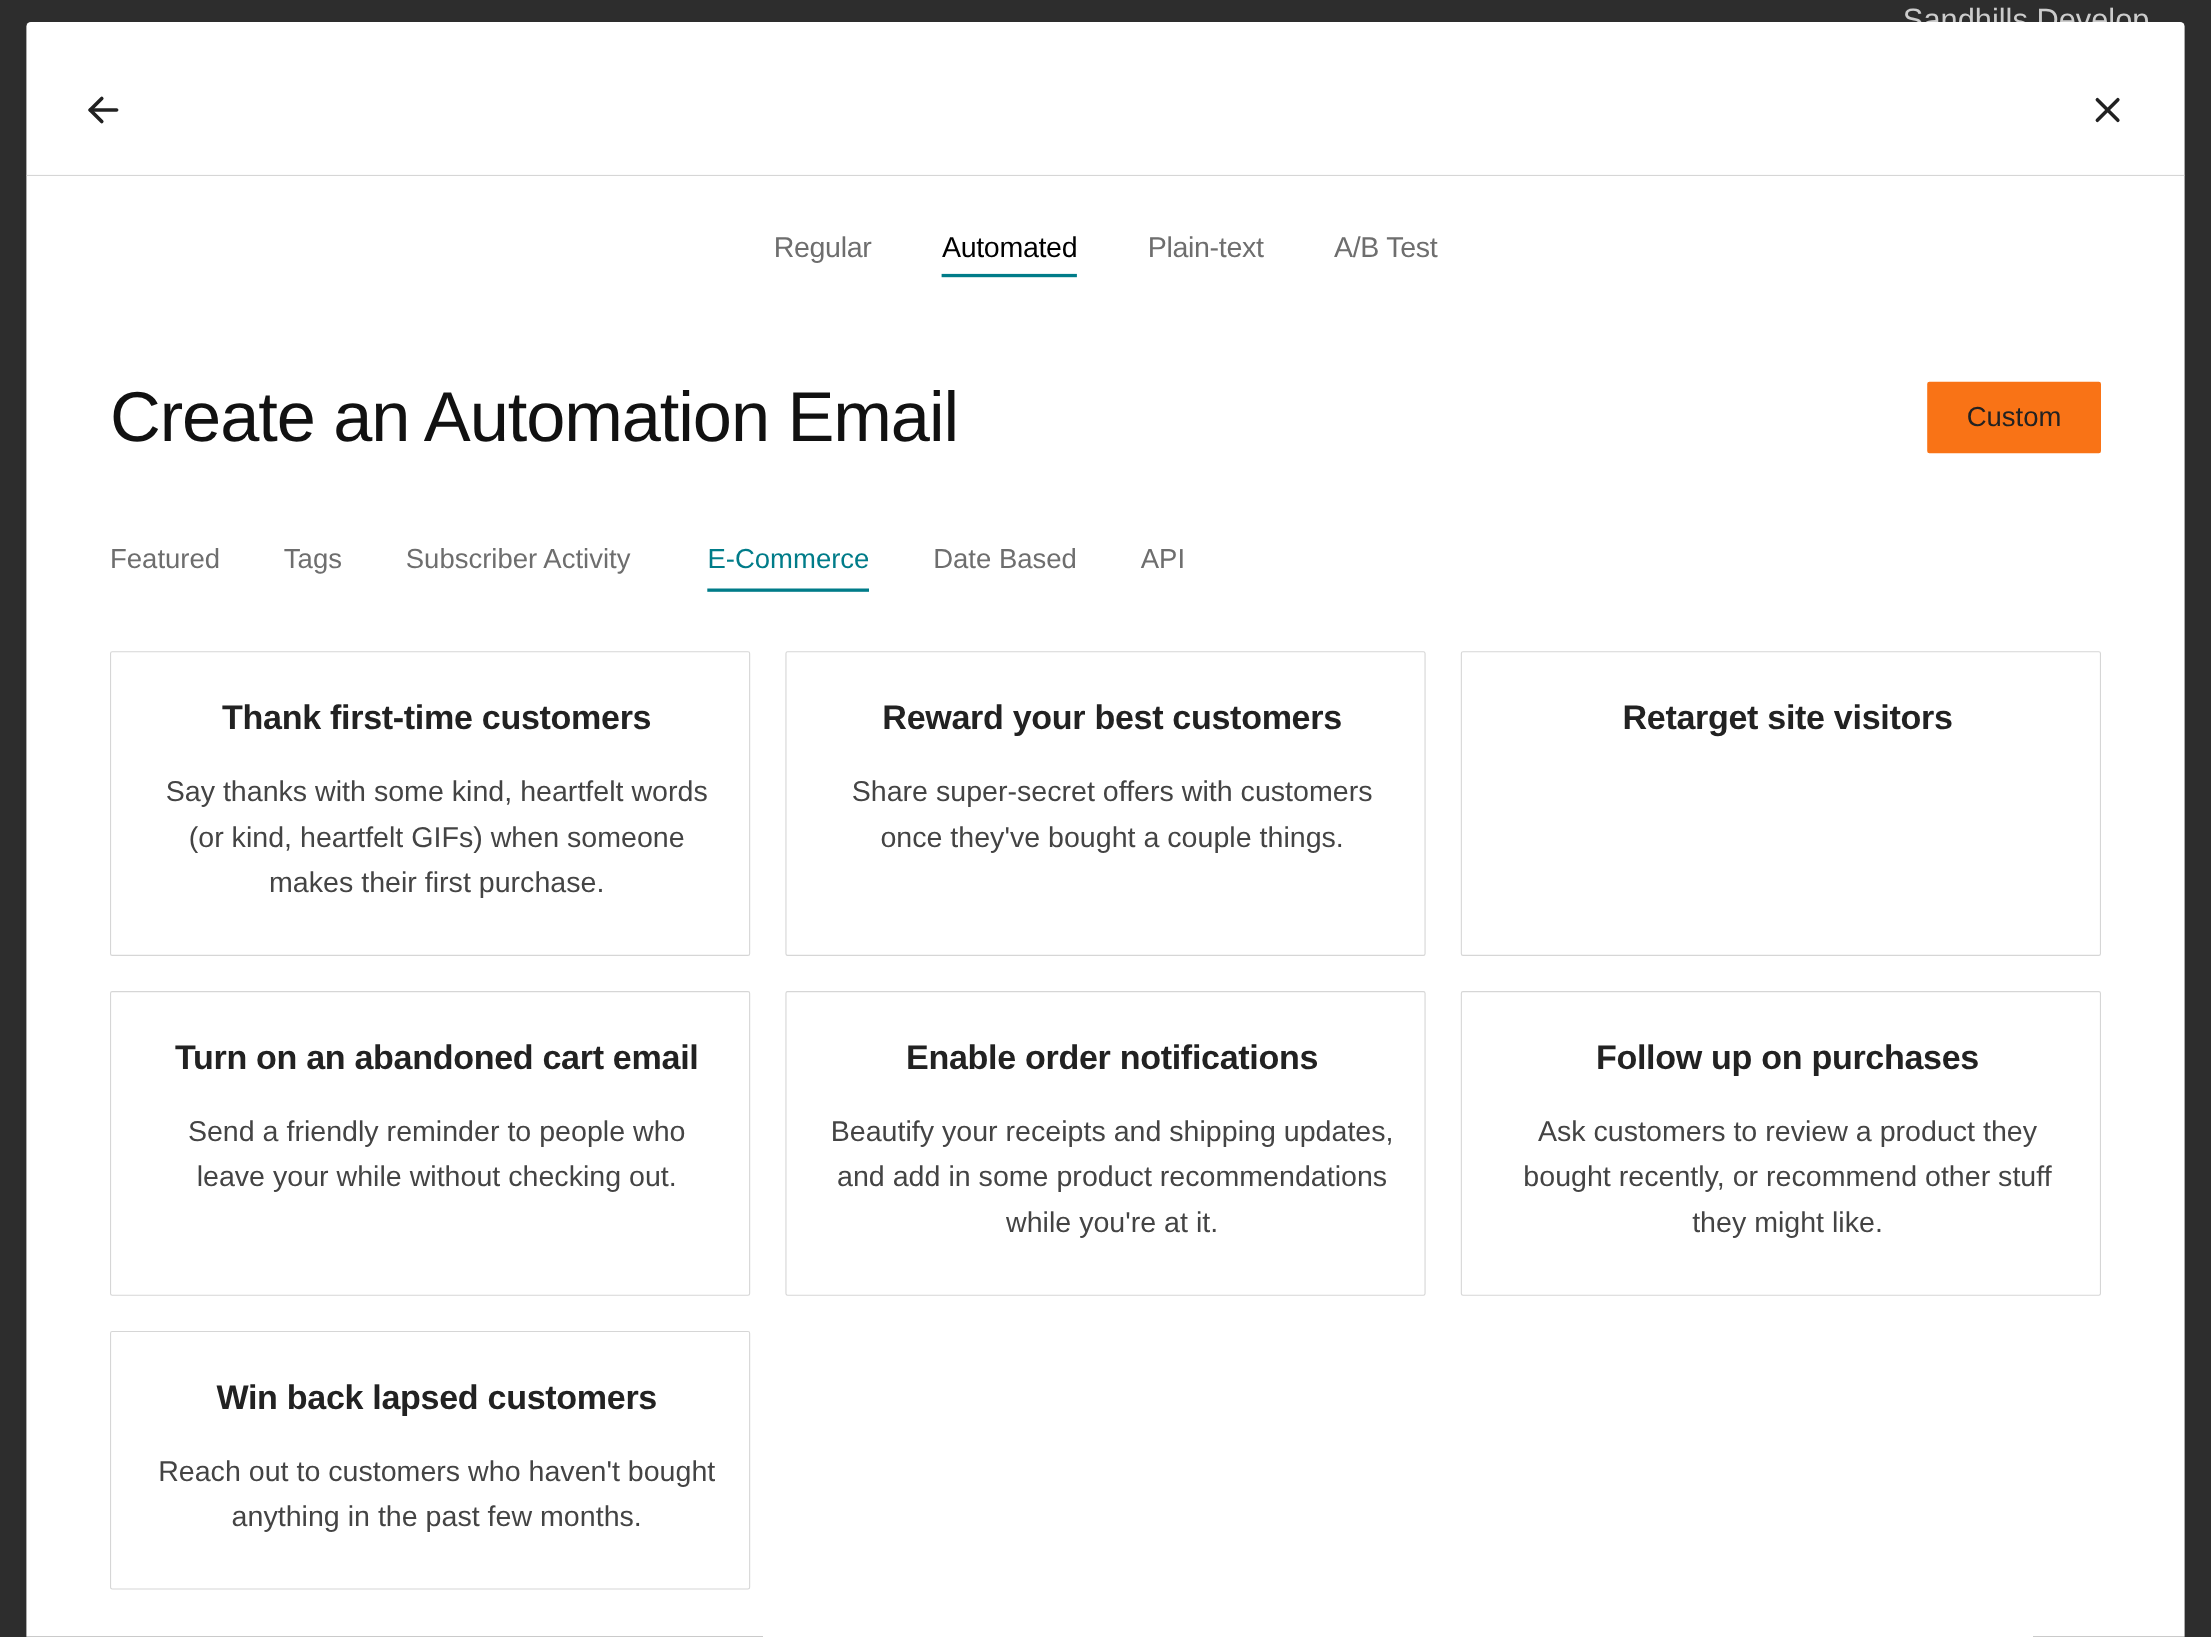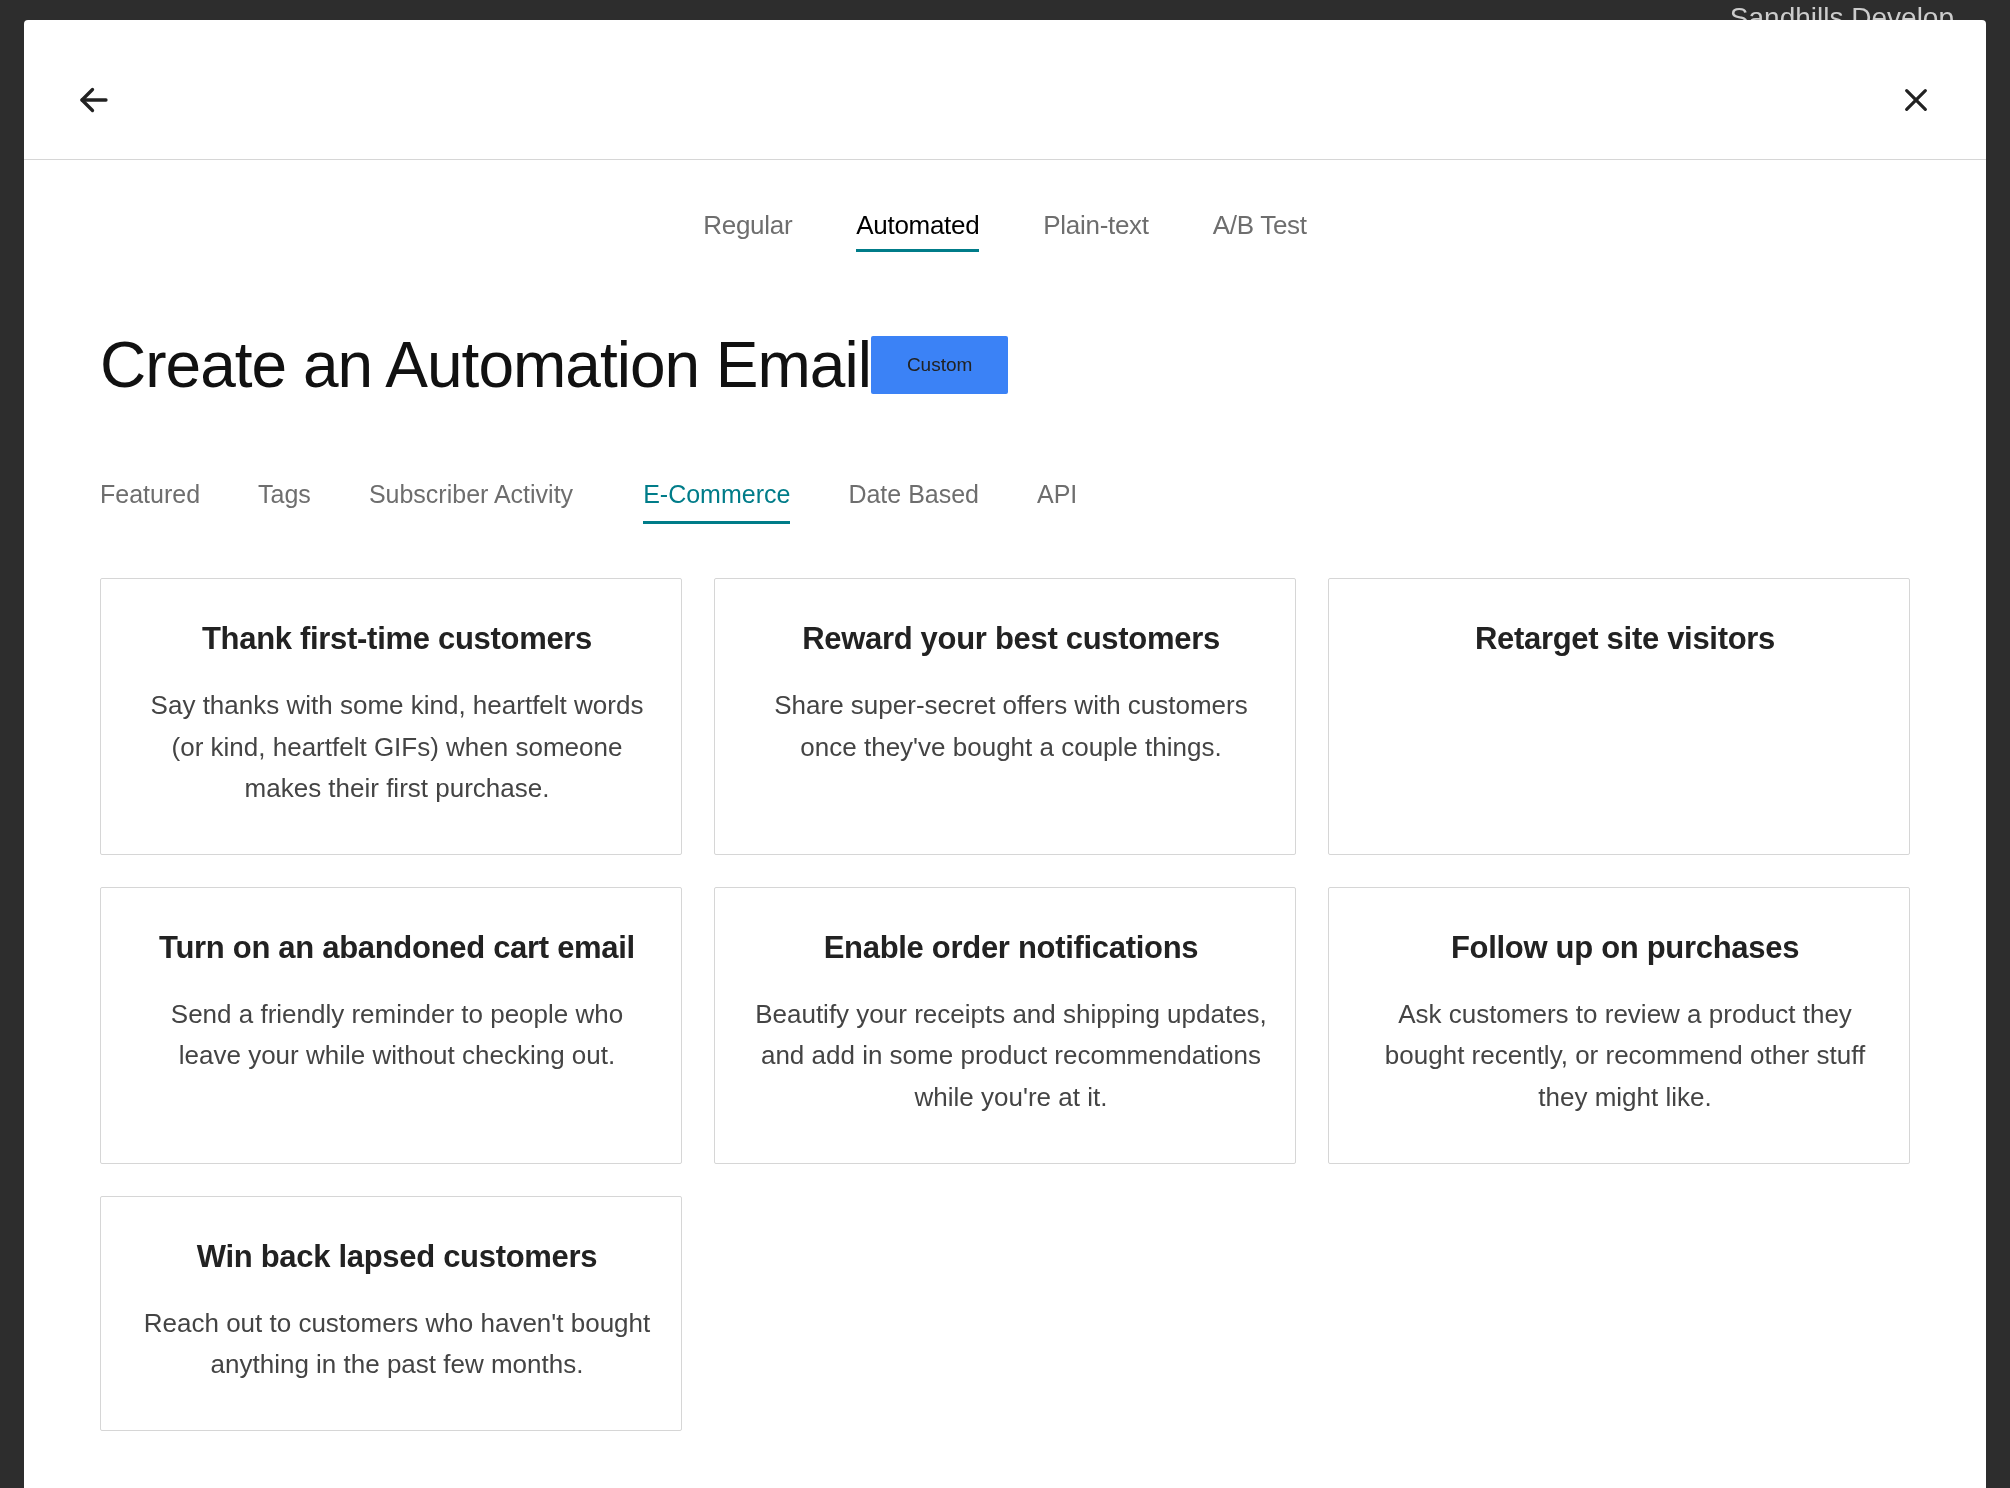--- a/index.html
+++ b/index.html
@@ -84,35 +84,35 @@
     padding-bottom: 8px;
     border-bottom: 3px solid transparent;
     letter-spacing: -0.3px;
   }
   .type-tab.active {
     color: #000000;
     border-bottom-color: #007c89;
   }
   .title-row {
     display: flex;
-    justify-content: flex-start;
+    justify-content: space-between;
     align-items: center;
-    margin-top: 42px;
+    margin-top: 56px;
   }
   .page-title {
     font-size: 64px;
     font-weight: 500;
     color: #111;
     letter-spacing: -1px;
   }
   .custom-btn {
-    background: #3b82f6;
+    background: #f97316;
     border: none;
     padding: 18px 36px;
-    font-size: 19px;
+    font-size: 25px;
     font-weight: 500;
     color: #222;
     cursor: pointer;
     border-radius: 2px;
   }
   .category-tabs {
     display: flex;
     gap: 58px;
     margin-top: 78px;
   }

